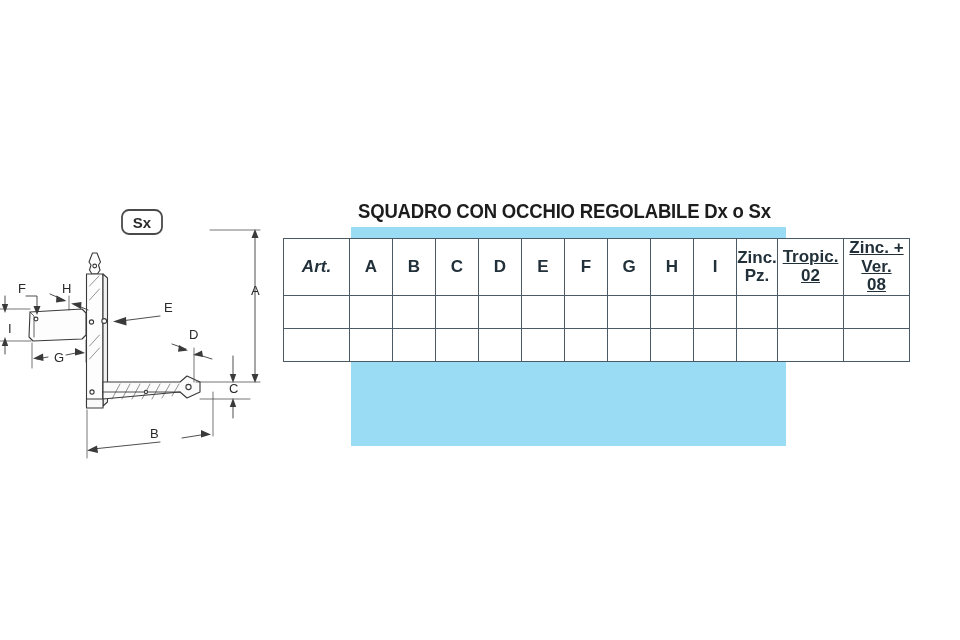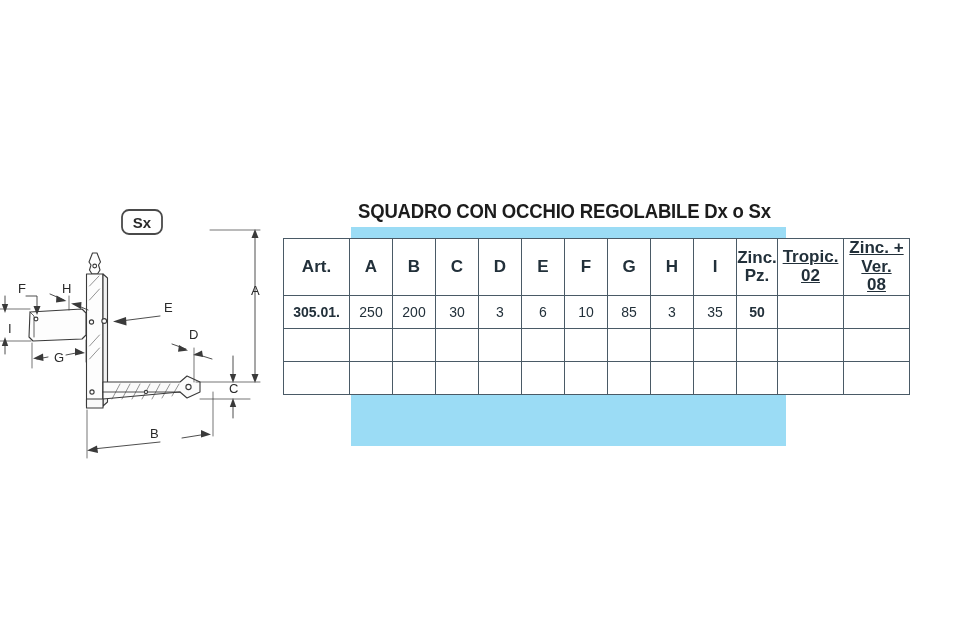--- a/index.html
+++ b/index.html
@@ -78,20 +78,21 @@
   
   #spec-table thead th {
     height: 42px;
     font-weight: bold;
     font-size: 17px;
   }
   th.art-head {
     background: #9BDCF5;
     font-size: 13.5px;
     color: #163041;
+    font-style: italic;
   }
   th.conf-head {
     font-size: 12px;
     line-height: 1.05;
     font-weight: bold;
   }
   th.finish-head {
     background: #9BDCF5;
     font-size: 11.5px;
     line-height: 1.1;
@@ -279,35 +280,20 @@
           <span>02</span>
         </th>
         <th class="finish-head">
           <span>Zinc. + Ver.</span><br>
           <span>08</span>
         </th>
       </tr>
     </thead>
     <tbody>
       <tr>
-        <td class="art-cell">305.01.</td>
-        <td class="dim-cell">250</td>
-        <td class="dim-cell">200</td>
-        <td class="dim-cell">30</td>
-        <td class="dim-cell">3</td>
-        <td class="dim-cell">6</td>
-        <td class="dim-cell">10</td>
-        <td class="dim-cell">85</td>
-        <td class="dim-cell">3</td>
-        <td class="dim-cell">35</td>
-        <td class="conf-cell">50</td>
-        <td class="finish-cell"></td>
-        <td class="finish-cell"></td>
-      </tr>
-      <tr>
         <td class="art-cell"></td>
         <td class="dim-cell"></td>
         <td class="dim-cell"></td>
         <td class="dim-cell"></td>
         <td class="dim-cell"></td>
         <td class="dim-cell"></td>
         <td class="dim-cell"></td>
         <td class="dim-cell"></td>
         <td class="dim-cell"></td>
         <td class="dim-cell"></td>

